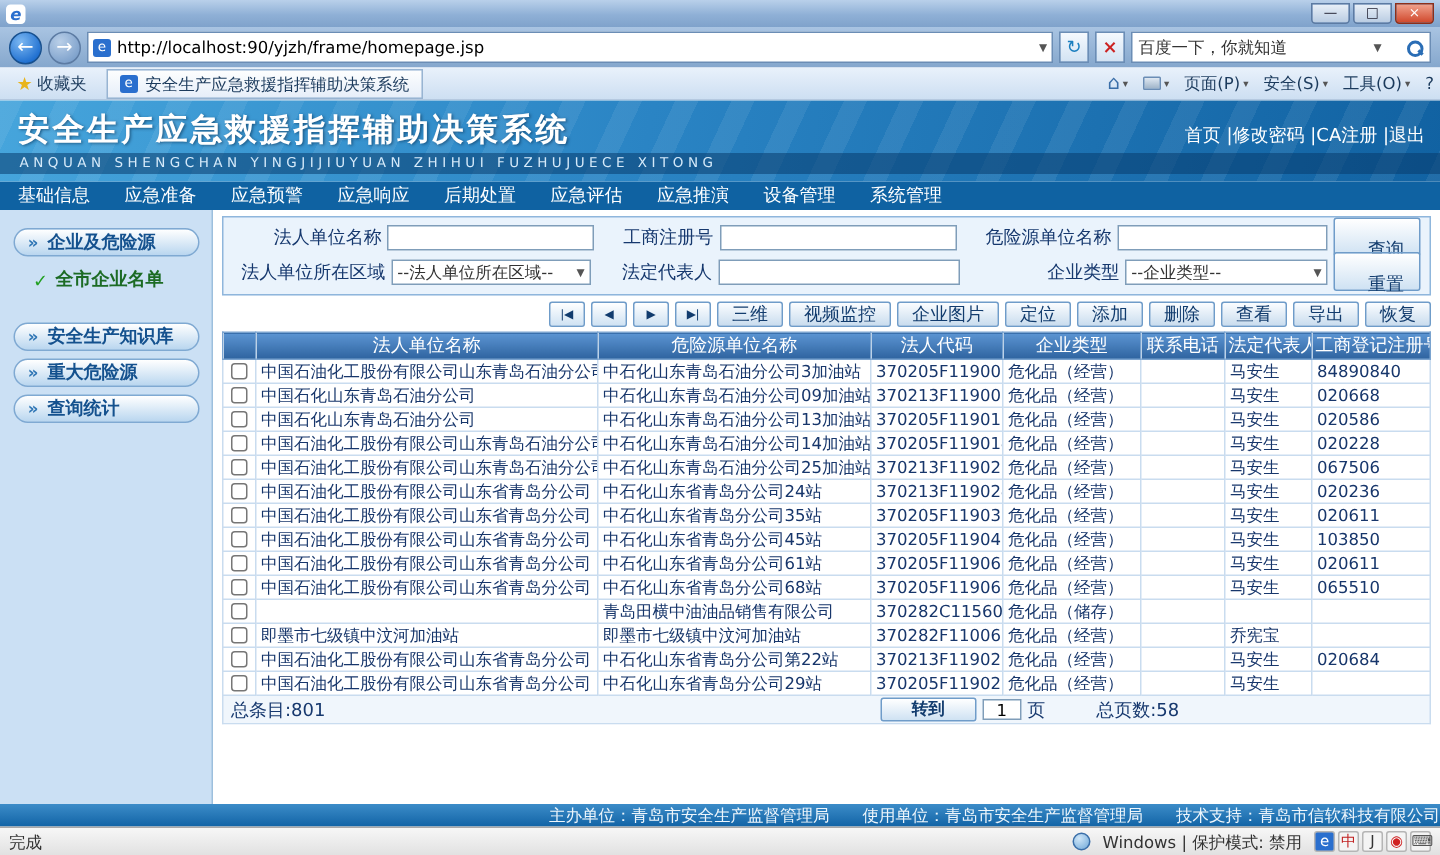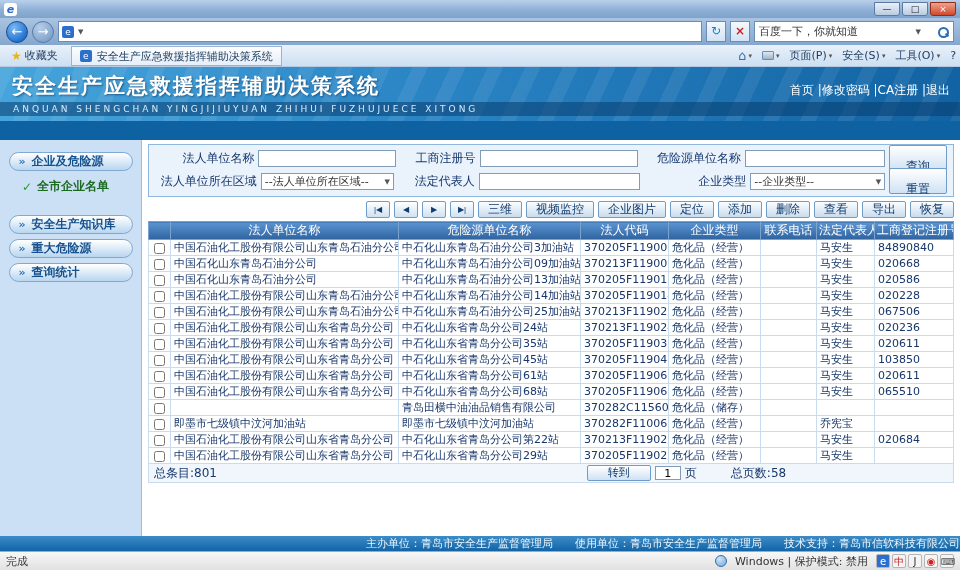--- a/index.html
+++ b/index.html
@@ -62,35 +62,35 @@
 .main{flex:1;min-width:0;display:flex;flex-direction:column;padding:4px 6px 0;}
 .query-title{font-size:12px;font-weight:bold;color:#14437c;padding:1px 0 2px 8px;}
 .query-panel{border:1px solid #8fb6dc;background:#eaf3fc;padding:2px 6px 3px;}
 .form-row{display:flex;align-items:center;height:23px;gap:4px;font-size:12px;color:#16386e;}
 .f-label{text-align:right;white-space:nowrap;}
 .w1{width:106px;}.w2{width:80px;}.w3{width:106px;}
 .f-input{height:17px;border:1px solid #7f9db9;background:#fff;font-size:11px;padding:0 2px;font-family:inherit;}
 .in1{width:138px;}.in2{width:168px;}.in3{width:140px;}
 .f-select{display:flex;align-items:center;justify-content:space-between;background:#fff;border:1px solid #7f9db9;height:17px;font-size:11px;color:#333;padding:0 3px;}
 .btn-col{margin-left:auto;}
-.btn{display:inline-block;height:19px;min-width:58px;padding:12px 10px;font-size:12px;color:#123c6e;background:linear-gradient(#ffffff,#cfe2f3);border:1px solid #6f9cc9;border-radius:2px;line-height:17px;text-align:center;font-family:inherit;}
+.btn{display:inline-block;height:19px;min-width:58px;padding:12px 10px;font-size:12px;color:#123c6e;background:linear-gradient(#ffffff,#cfe2f3);border:1px solid #6f9cc9;border-radius:2px;line-height:17px;text-align:right;font-family:inherit;}
 
 .toolbar{display:flex;justify-content:flex-end;align-items:center;gap:4px;margin:4px 0 3px;}
 .tb-pg{width:24px;height:17px;font-size:8px;line-height:15px;text-align:center;color:#123c6e;background:linear-gradient(#ffffff,#cfe2f3);border:1px solid #6f9cc9;border-radius:2px;}
 .tb-btn{height:17px;padding:0 9px;font-size:12px;line-height:15px;color:#123c6e;background:linear-gradient(#fbfdff,#c9dcee);border:1px solid #6f9cc9;border-radius:2px;white-space:nowrap;}
 
 table.grid{width:100%;border-collapse:collapse;table-layout:fixed;}
 .grid th{background:linear-gradient(#5b94d2,#2e639f);color:#fff;font-weight:normal;font-size:12px;height:18px;border:1px solid #7aa3cf;overflow:hidden;white-space:nowrap;padding:0 2px;}
 .grid td{font-size:11px;color:#17366b;height:15px;border:1px solid #c9dcef;padding:0 3px;overflow:hidden;white-space:nowrap;}
 .grid input[type=checkbox]{width:11px;height:11px;margin:0;vertical-align:middle;}
 .col-check{text-align:center;}
 
 .pagebar{display:flex;align-items:center;height:19px;border:1px solid #c9dcef;border-top:none;background:#f0f6fc;font-size:12px;color:#16386e;padding:0 5px;}
 .sp1{flex:1.6;}.sp2{flex:0.7;}
-.goto-btn{height:16px;padding:0 20px;font-size:11px;line-height:14px;color:#123c6e;background:linear-gradient(#ffffff,#cfe2f3);border:1px solid #6f9cc9;border-radius:2px;}
+.goto-btn{height:16px;padding:0 20px;font-size:11px;line-height:14px;color:#123c6e;background:linear-gradient(#ffffff,#cfe2f3);border:1px solid #6f9cc9;border-radius:2px;font-weight:bold;}
 .goto-input{width:26px;height:14px;border:1px solid #7f9db9;font-size:11px;text-align:center;margin:0 4px;font-family:inherit;}
 .pages-label{margin-left:34px;}
 
 .filler{flex:1;background:#fff;}
 
 .app-footer{flex:0 0 15px;background:linear-gradient(#3c8cc8,#1264a6);color:#eef6fc;font-size:11px;display:flex;align-items:center;justify-content:flex-end;white-space:nowrap;}
 
 
 .statusbar{flex:0 0 19px;background:linear-gradient(#f7f7f7,#e1e1e1);border-top:1px solid #a8a8a8;display:flex;align-items:center;font-size:11px;color:#333;padding:0 6px;gap:8px;}
 .status-right{margin-left:auto;display:flex;align-items:center;gap:8px;}
@@ -110,20 +110,21 @@
       <span class="win-btn">□</span>
       <span class="win-btn close">×</span>
     </div>
   </div>
 
   <div class="addressbar">
     <span class="nav-circle">←</span>
     <span class="nav-circle dim">→</span>
     <div class="addr-group">
       <span class="mini-favicon">e</span>
+      <span class="addr-url">http://localhost:90/yjzh/frame/homepage.jsp</span>
       <span class="caret">▼</span>
     </div>
     <span class="addr-btn refresh">↻</span>
     <span class="addr-btn stop">×</span>
     <div class="search-group">
       <span class="search-text">百度一下，你就知道</span>
       <span class="caret">▼</span>
       <span class="mag-icon"></span>
     </div>
   </div>
@@ -166,20 +167,31 @@
 
   <div class="page">
 
     <div class="app-header">
       <div class="app-title">安全生产应急救援指挥辅助决策系统</div>
       <div class="subtitle-band">ANQUAN SHENGCHAN YINGJIJIUYUAN ZHIHUI FUZHUJUECE XITONG</div>
       <div class="header-links"><span class="hlink">首页</span><span> |</span><span class="hlink">修改密码</span><span> |</span><span class="hlink">CA注册</span><span> |</span><span class="hlink">退出</span></div>
     </div>
 
     <div class="app-nav">
+      <span id="nav-items" style="display:flex;gap:23px;">
+          <span>基础信息</span>
+          <span>应急准备</span>
+          <span>应急预警</span>
+          <span>应急响应</span>
+          <span>后期处置</span>
+          <span>应急评估</span>
+          <span>应急推演</span>
+          <span>设备管理</span>
+          <span>系统管理</span>
+        </span>
     </div>
 
     <div class="content">
 
       <div class="sidebar">
         <div class="side-btn">
           <span class="side-arrow">»</span>
           <span>企业及危险源</span>
         </div>
         <div class="side-item">

